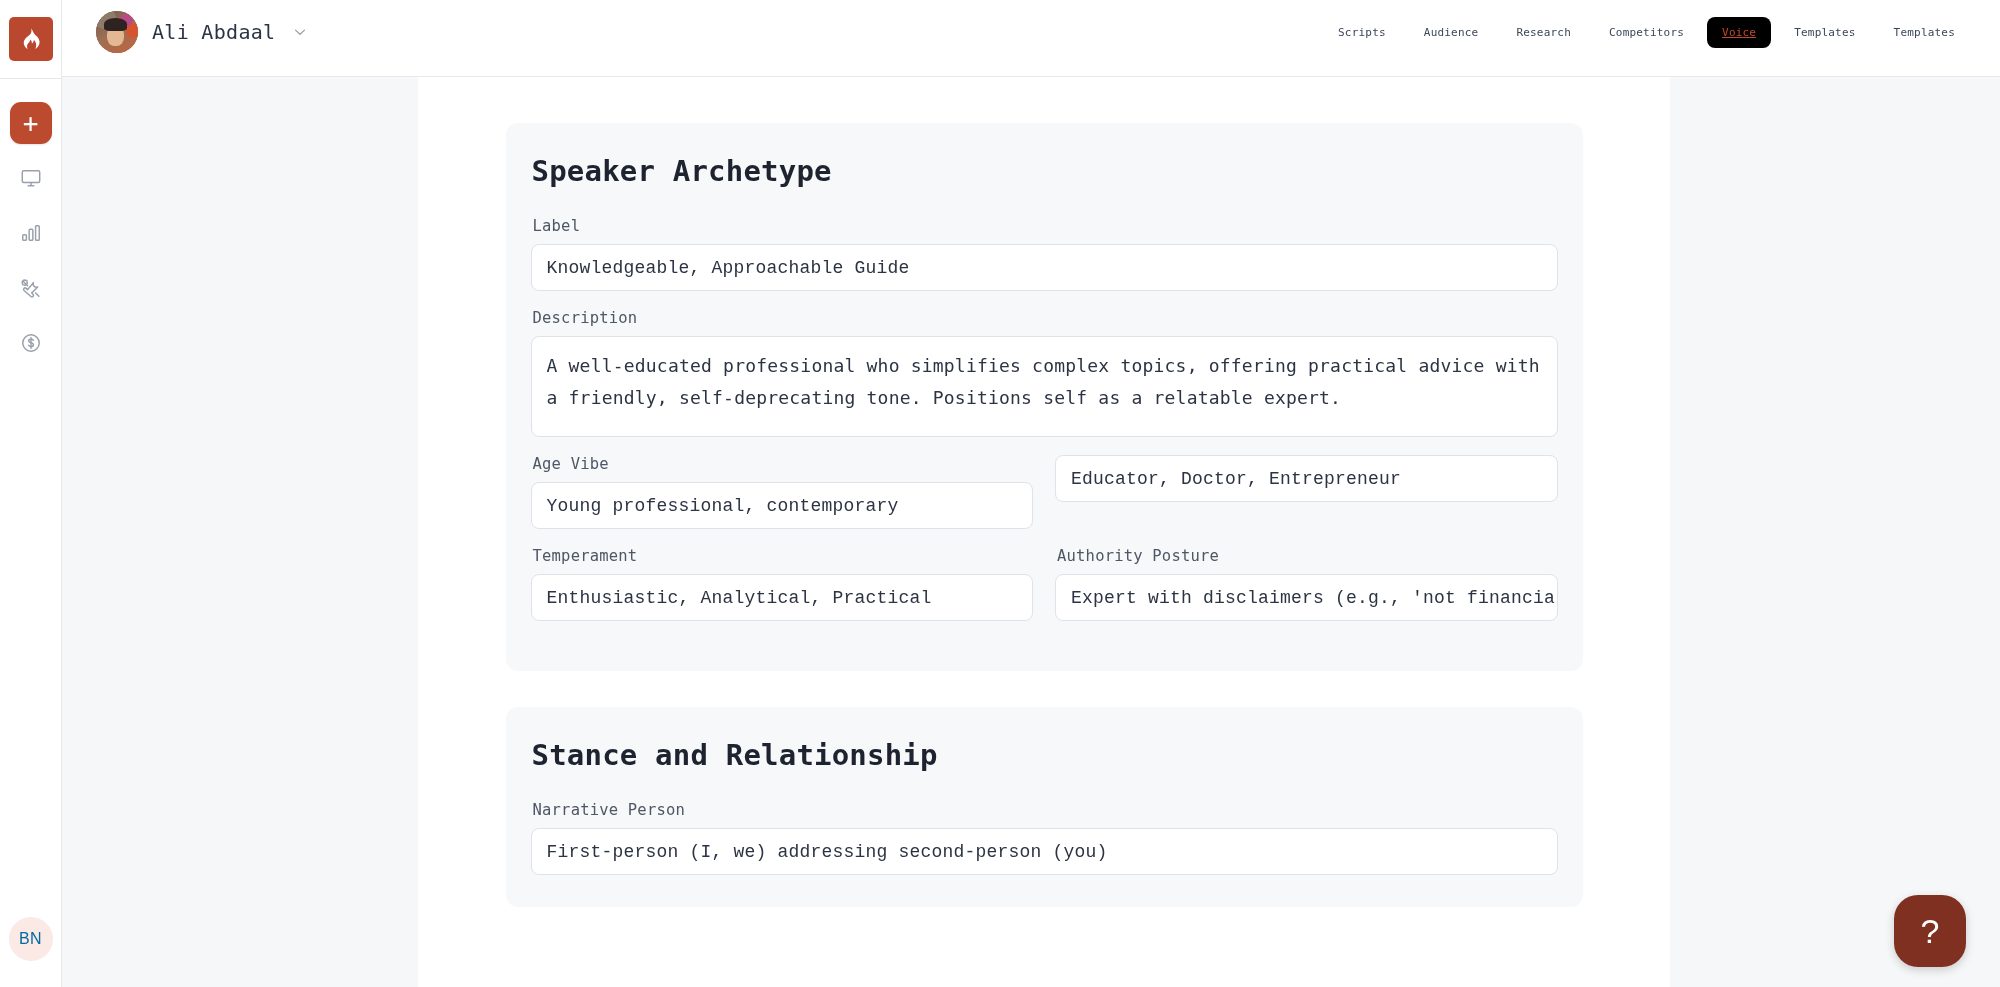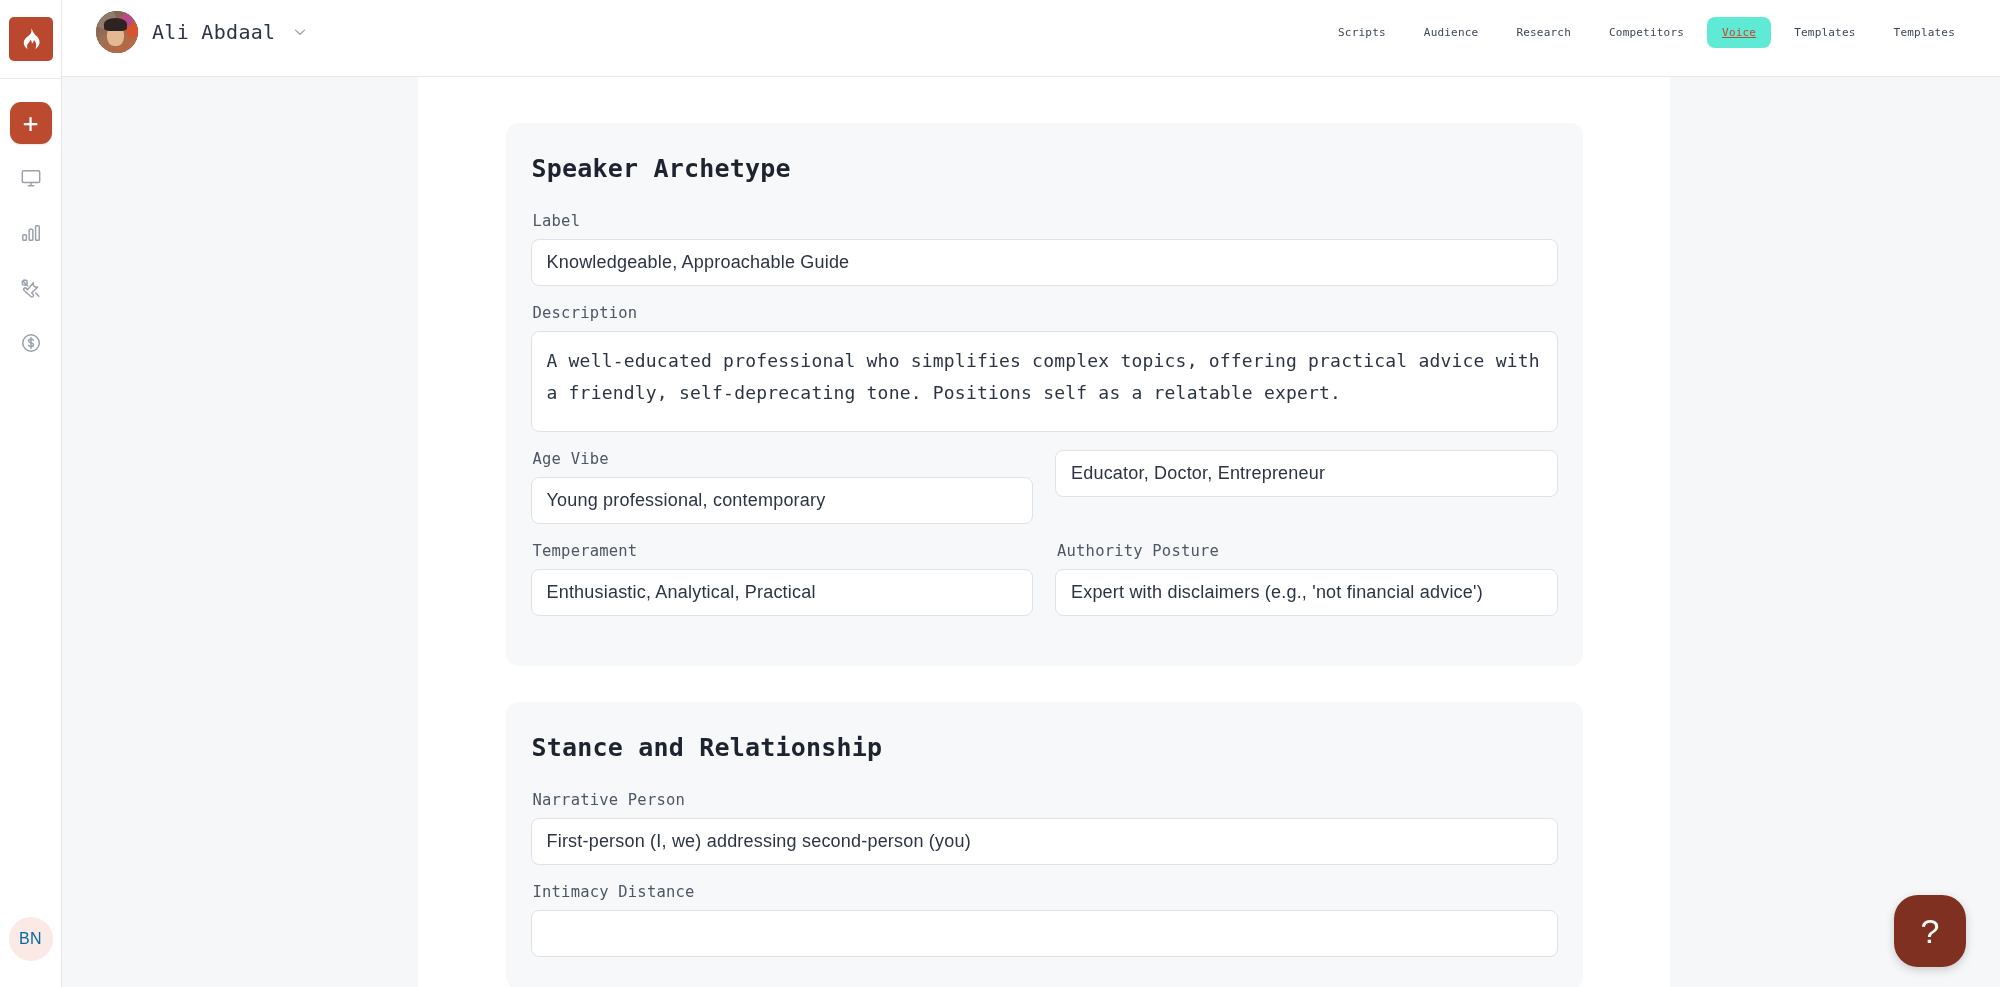--- a/index.html
+++ b/index.html
@@ -154,21 +154,21 @@
   .nav-item {
     font-size: 11px;
     color: #3c4759;
     padding: 9px 15px;
     border-radius: 8px;
     white-space: nowrap;
     cursor: pointer;
     letter-spacing: .2px;
   }
   .nav-item.active {
-    background: #5eead4;
+    background: #000000;
     color: #c4492c;
     text-decoration: underline;
   }
 
   
   .body-area {
     flex: 1 1 auto;
     background: #f6f7f9;
     position: relative;
     overflow: hidden;
@@ -188,21 +188,21 @@
     padding: 46px 0 0 0;
   }
   .card {
     width: 1077px;
     margin: 0 auto 36px auto;
     background: #f7f8fa;
     border-radius: 12px;
     padding: 31px 25px 32px 25px;
   }
   .card-title {
-    font-size: 25px;
+    font-size: 29px;
     color: #1d2430;
     letter-spacing: .2px;
     margin: 0 0 29px 0;
     padding-left: 1px;
   }
   .field { margin-bottom: 18px; }
   .field:last-child { margin-bottom: 0; }
   .field-label {
     font-size: 15.5px;
     color: #4d5766;
@@ -210,21 +210,21 @@
     letter-spacing: .2px;
     padding-left: 2px;
   }
   .input {
     width: 100%;
     height: 47px;
     background: #ffffff;
     border: 1px solid #dfe2e7;
     border-radius: 8px;
     padding: 0 15px;
-    font-family: Liberation Sans, sans-serif;
+    font-family: Liberation Mono, monospace;
     font-size: 18px;
     color: #2c3443;
     letter-spacing: .2px;
     outline: none;
     overflow: hidden;
     text-overflow: clip;
     white-space: nowrap;
     display: flex;
     align-items: center;
   }
@@ -413,24 +413,20 @@
           </section>
 
           <section class="card">
             <h2 class="card-title">Stance and Relationship</h2>
 
             <div class="field">
               <div class="field-label">Narrative Person</div>
               <div class="input">First-person (I, we) addressing second-person (you)</div>
             </div>
 
-            <div class="field">
-              <div class="field-label">Intimacy Distance</div>
-              <div class="input"></div>
-            </div>
           </section>
 
         </div>
       </div>
 
       <div class="help-fab">
         <span>?</span>
       </div>
     </div>
   </div>

